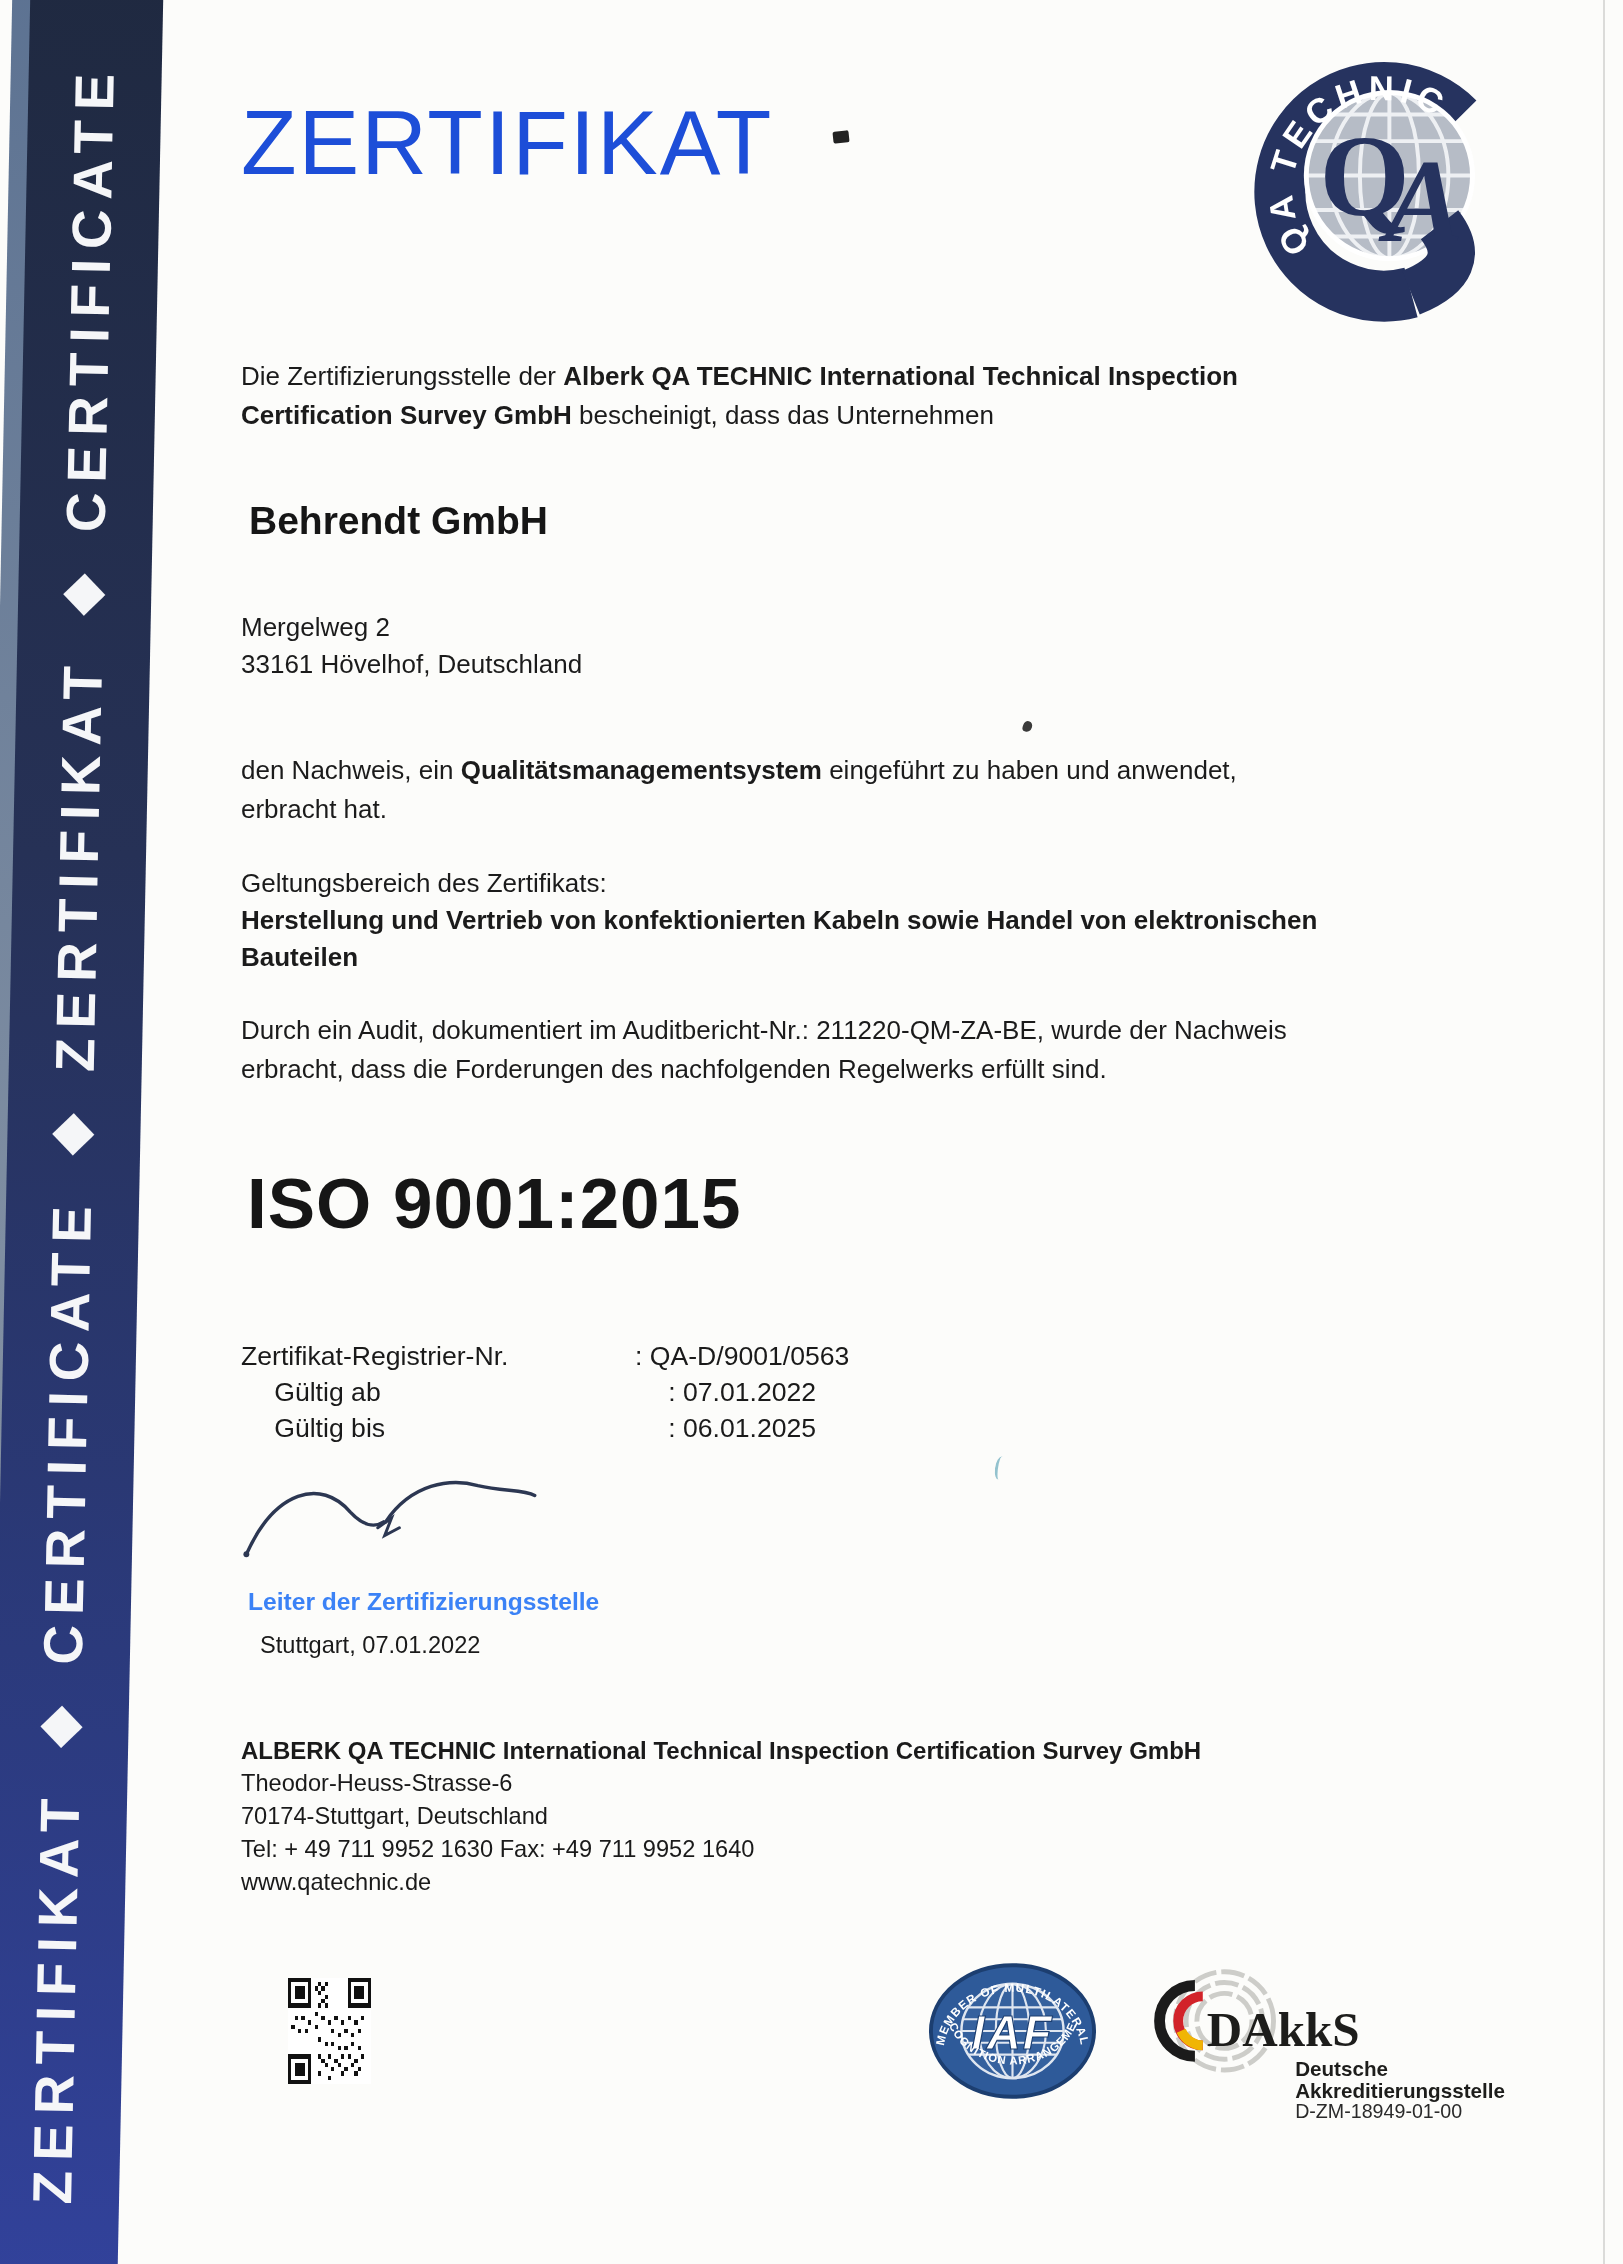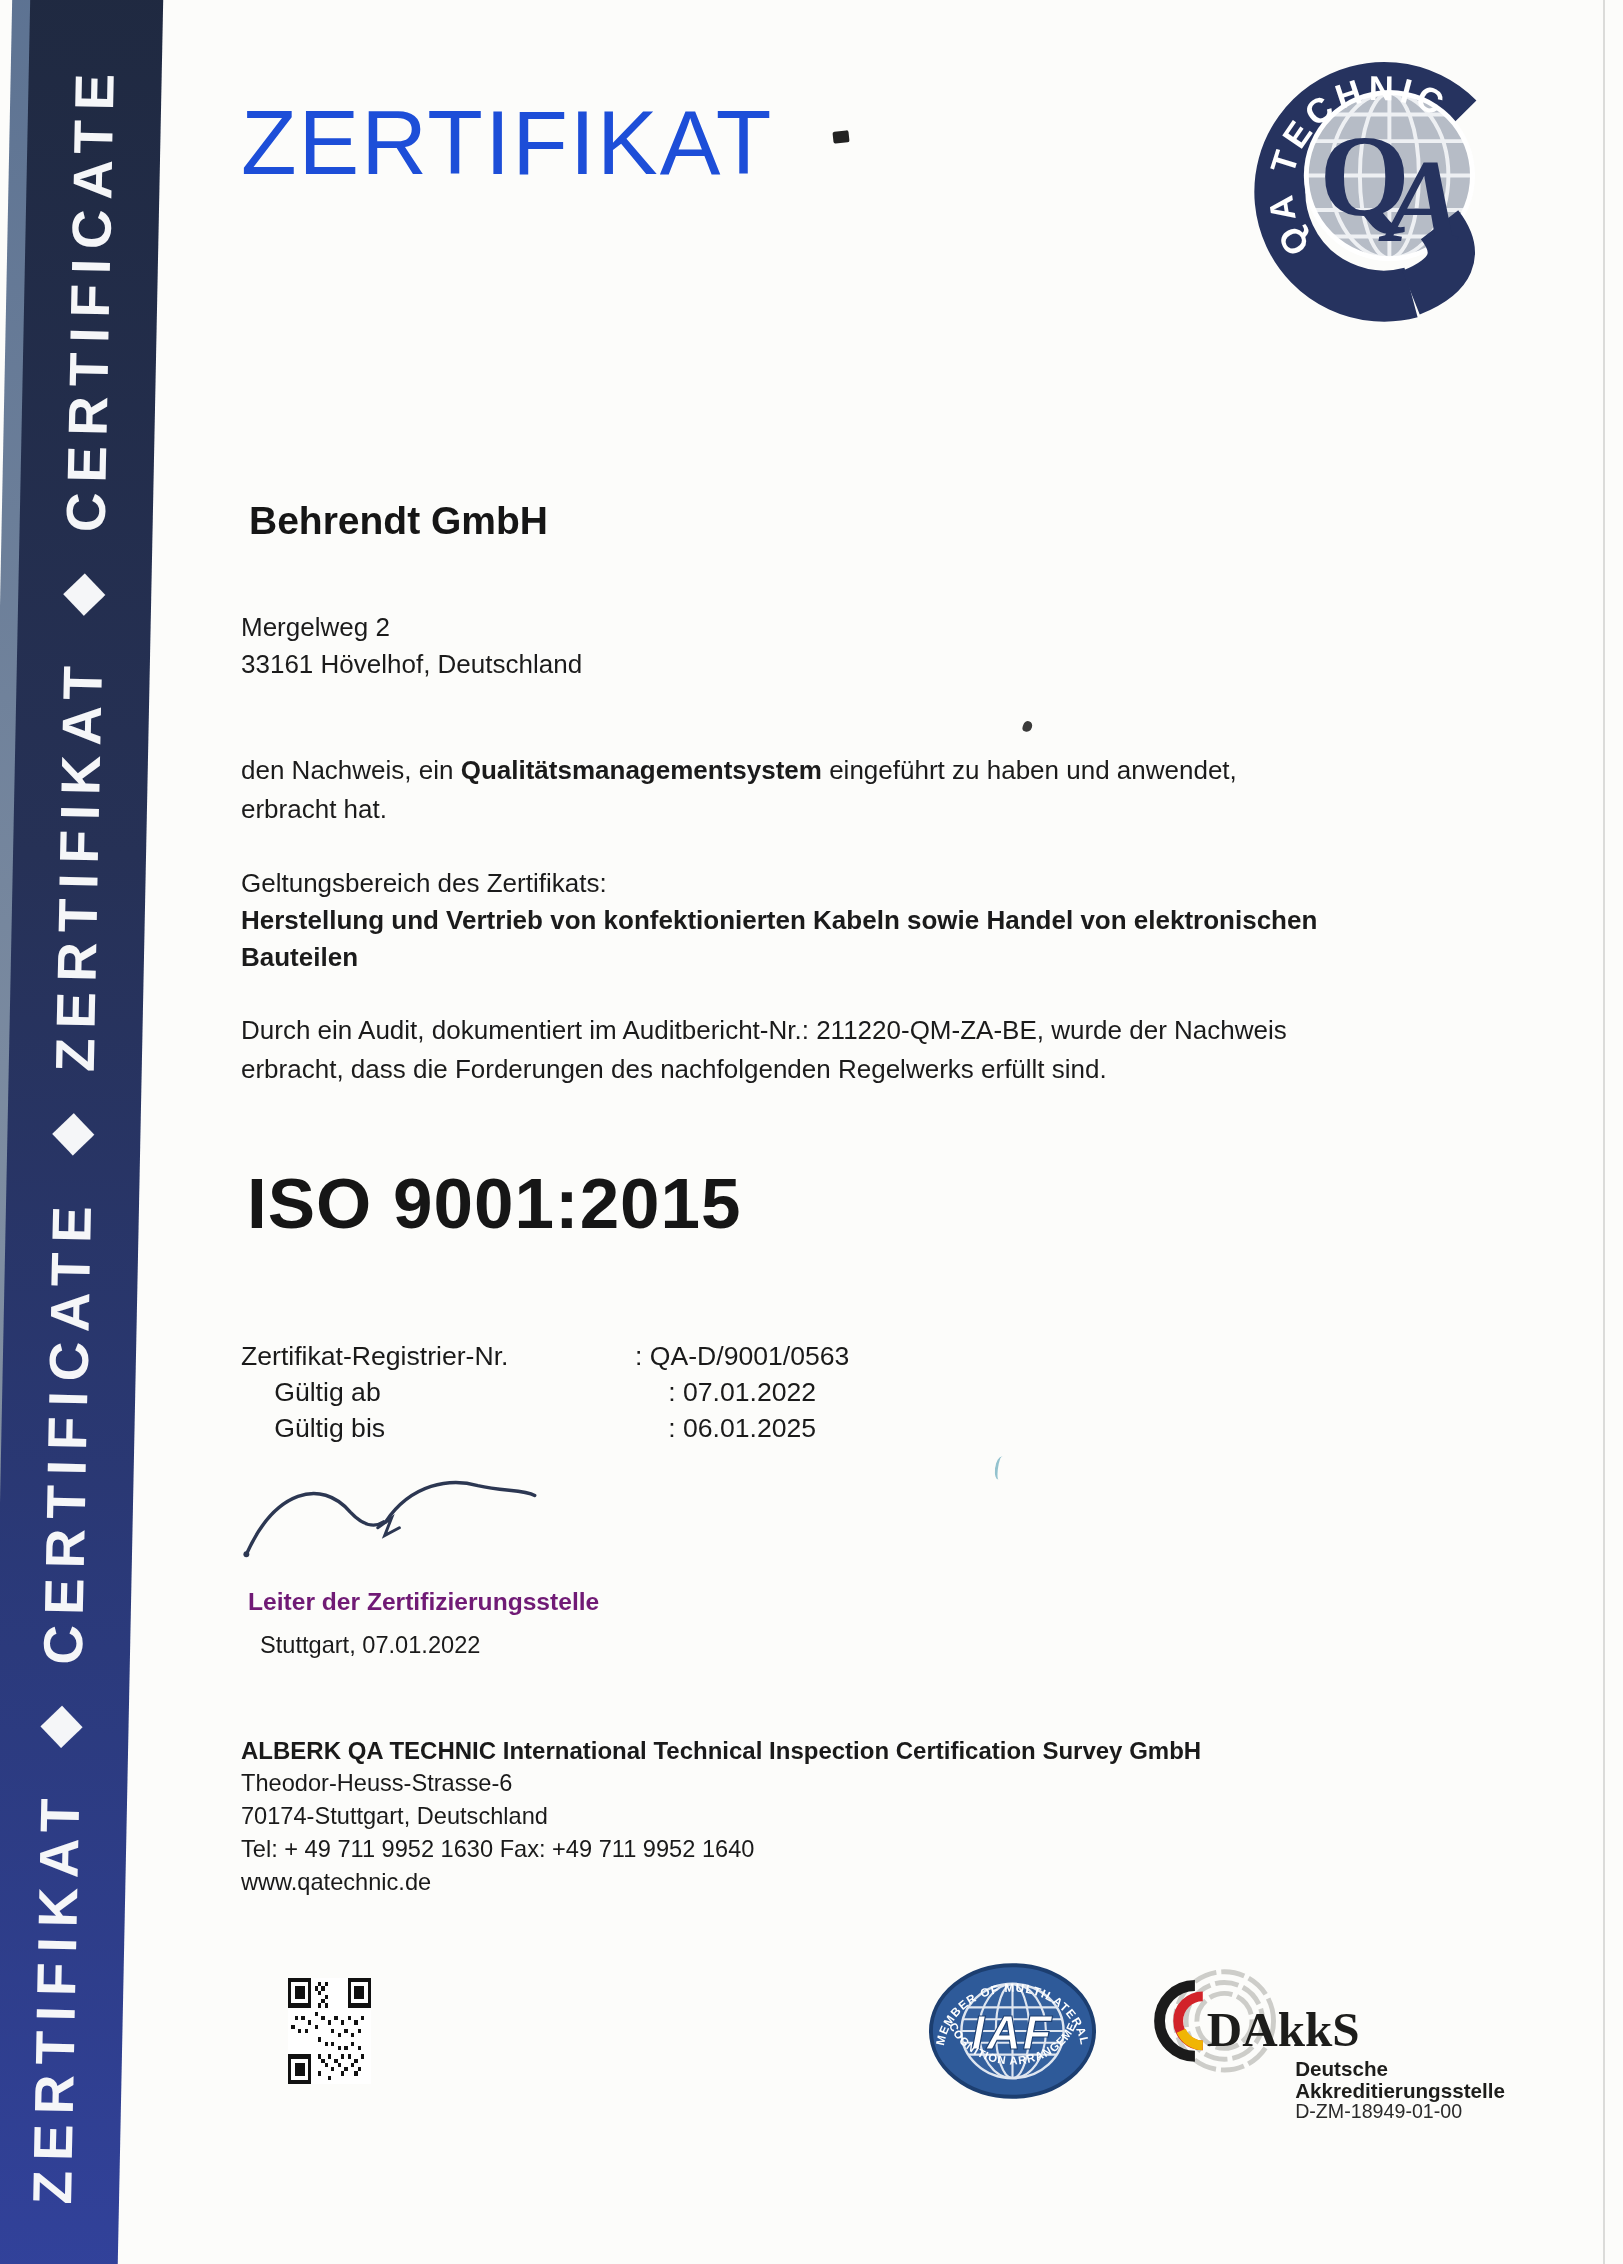--- a/index.html
+++ b/index.html
@@ -41,21 +41,21 @@
   .standard{
     position:absolute; left:239px; top:1155px; margin:8px;
     font-size:71px; font-weight:bold; letter-spacing:1px; color:#161616;
   }
   
   .regtable{position:absolute; left:241px; top:1338px; font-size:26.6px; line-height:36px;}
   .regrow{display:flex;justify-content:center;}
   .reglabel{width:394px;}
   
   .sig-svg{position:absolute; left:230px; top:1466px;}
-  .sig-role{position:absolute; left:248px; top:1588px; margin:0; font-size:24.6px; font-weight:bold; color:#701a75;}
+  .sig-role{position:absolute; left:248px; top:1588px; margin:0; font-size:24.6px; font-weight:bold; color:#3b82f6;}
   .sig-date{position:absolute; left:248px; top:1620px; margin:12px; font-size:23.6px;}
   
   .issuer{position:absolute; left:241px; top:1734px; font-size:23.6px; line-height:33px;}
   .issuer .name{font-weight:bold; font-size:24px;}
   
   .qa-logo{position:absolute; left:1229px; top:29.6px;}
   .qr{position:absolute; left:288px; top:1978px;}
   .iaf{position:absolute; left:928px; top:1960px;}
   .dakks{position:absolute; left:1151px; top:1958px;}
   
@@ -103,20 +103,21 @@
 
     <text x="92" y="188" font-family="'Liberation Serif','DejaVu Serif',serif" font-size="118" font-weight="bold" fill="#26335f">Q</text>
     <text x="158" y="215" font-family="'Liberation Serif','DejaVu Serif',serif" font-size="120" font-weight="bold" font-style="italic" fill="#26335f">A</text>
 
     <path id="qaArc" d="M 94 231 A 92 92 0 1 1 224 101" fill="none"></path>
     <text font-size="35" font-weight="bold" letter-spacing="5" fill="#ffffff">
       <textPath href="#qaArc" startOffset="50%" text-anchor="middle">QA TECHNIC</textPath>
     </text>
   </svg>
 
+  <p class="para intro"><span>Die Zertifizierungsstelle der </span><span class="b">Alberk QA TECHNIC International Technical Inspection Certification Survey GmbH</span><span> bescheinigt, dass das Unternehmen</span></p>
 
   <p class="company-name">Behrendt GmbH</p>
   <p class="para address"><span>Mergelweg 2</span><br><span>33161 Hövelhof, Deutschland</span></p>
 
   <p class="para statement"><span>den Nachweis, ein </span><span class="b">Qualitätsmanagementsystem</span><span> eingeführt zu haben und anwendet, erbracht hat.</span></p>
 
   <p class="para scope"><span>Geltungsbereich des Zertifikats:</span><br><span class="b">Herstellung und Vertrieb von konfektionierten Kabeln sowie Handel von elektronischen Bauteilen</span></p>
 
   <p class="para audit">Durch ein Audit, dokumentiert im Auditbericht-Nr.: 211220-QM-ZA-BE, wurde der Nachweis erbracht, dass die Forderungen des nachfolgenden Regelwerks erfüllt sind.</p>
 

